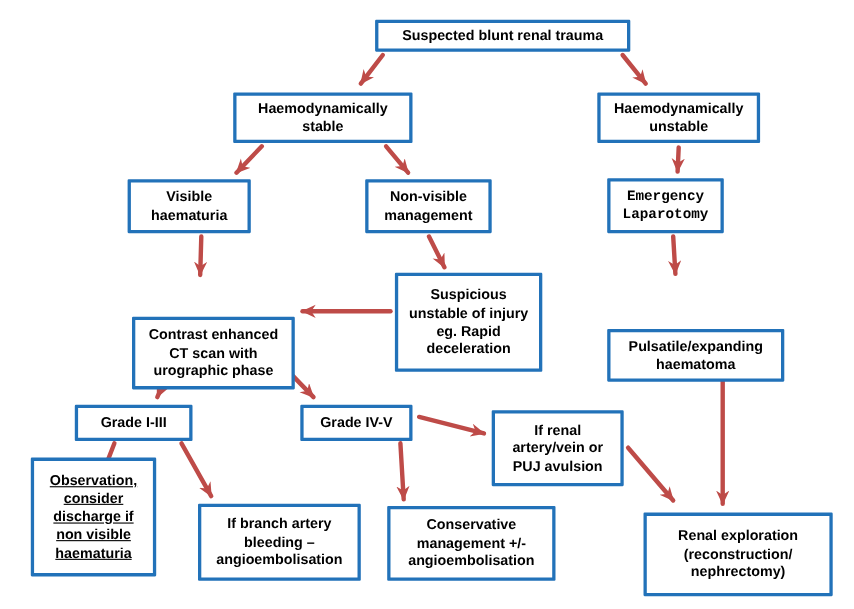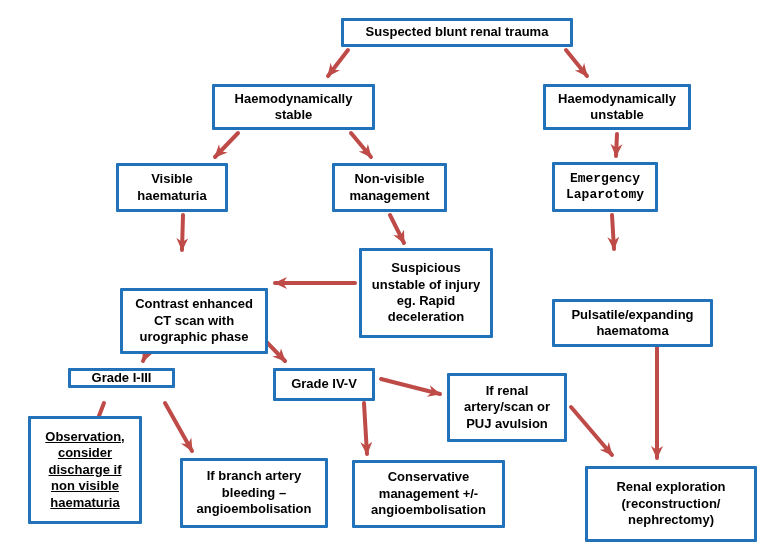--- a/index.html
+++ b/index.html
@@ -35,21 +35,21 @@
   }
   .n-suspected   {left:341px;top:18px; width:232px;height:29px;}
   .n-stable      {left:212px;top:84px; width:163px;height:46px;}
   .n-unstable    {left:543px;top:84px; width:148px;height:46px;}
   .n-visible     {left:116px;top:163px;width:112px;height:49px;}
   .n-nonvisible  {left:332px;top:163px;width:115px;height:49px;}
   .n-emergency   {left:552px;top:162px;width:106px;height:50px;font-family:Liberation Mono, monospace;}
   .n-ct          {left:120px;top:256px;width:148px;height:66px;padding:0 6px;margin-top:32px;}
   .n-suspicious  {left:359px;top:248px;width:134px;height:90px;}
   .n-pulsatile   {left:552px;top:255px;width:161px;height:48px;margin-top:44px;}
-  .n-grade13     {left:68px; top:368px;width:107px;height:20px;text-align:center;}
+  .n-grade13     {left:68px; top:368px;width:107px;height:33px;text-align:center;}
   .n-grade45     {left:273px;top:368px;width:102px;height:33px;}
   .n-ifrenal     {left:447px;top:373px;width:120px;height:69px;}
   .n-observation {left:28px; top:416px;width:114px;height:108px;padding:0 6px;text-decoration:underline;}
   .n-ifbranch    {left:180px;top:458px;width:148px;height:70px;}
   .n-conservative{left:352px;top:460px;width:153px;height:68px;}
   .n-renal       {left:585px;top:466px;width:172px;height:76px;}
 </style>
 </head>
 <body>
 
@@ -84,19 +84,19 @@
   <div class="node n-stable">Haemodynamically stable</div>
   <div class="node n-unstable">Haemodynamically unstable</div>
   <div class="node n-visible">Visible haematuria</div>
   <div class="node n-nonvisible">Non-visible management</div>
   <div class="node n-emergency">Emergency Laparotomy</div>
   <div class="node n-ct">Contrast enhanced CT scan with urographic phase</div>
   <div class="node n-suspicious">Suspicious unstable of injury eg. Rapid deceleration</div>
   <div class="node n-pulsatile">Pulsatile/expanding haematoma</div>
   <div class="node n-grade13">Grade I-III</div>
   <div class="node n-grade45">Grade IV-V</div>
-  <div class="node n-ifrenal">If renal artery/scan or PUJ avulsion</div>
+  <div class="node n-ifrenal">If renal artery/vein or PUJ avulsion</div>
   <div class="node n-observation">Observation, consider discharge if non visible haematuria</div>
   <div class="node n-ifbranch">If branch artery bleeding – angioembolisation</div>
   <div class="node n-conservative">Conservative management +/- angioembolisation</div>
   <div class="node n-renal">Renal exploration (reconstruction/ nephrectomy)</div>
 
 </div>
 
 </body></html>

